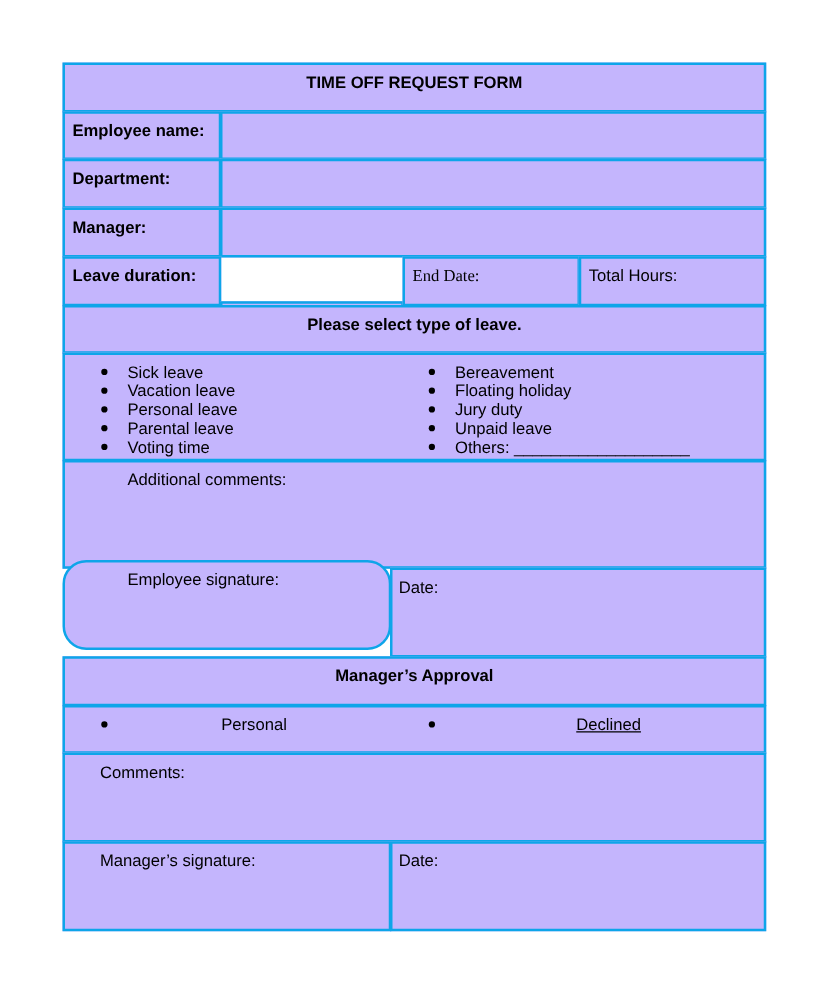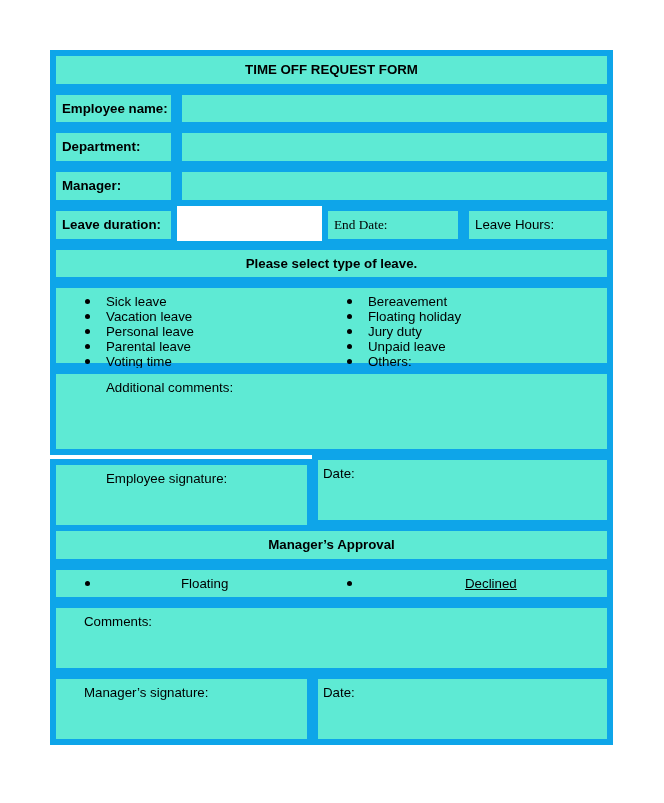--- a/index.html
+++ b/index.html
@@ -1,18 +1,18 @@
 <!DOCTYPE html>
 <html><head>
   <meta charset="utf-8">
   <style>
     html, body { margin: 0; padding: 0; background: #ffffff; }
     body { width: 664px; height: 803px; position: relative; overflow: hidden;
            font-family: "Liberation Sans", sans-serif; color: #000; font-size: 13.3px; }
-    .cell { position: absolute; box-sizing: border-box; border: 6px solid #0ea5e9; background: #5eead4; }
+    .cell { position: absolute; box-sizing: border-box; border: 2px solid #0ea5e9; background: #c4b5fd; }
     .txt { position: absolute; white-space: nowrap; line-height: 15px; }
     .b { font-weight: bold; }
     .center { left: 0; right: 0; text-align: center; }
     .bullet { position: absolute; width: 5px; height: 5px; border-radius: 50%; background: #000; }
     .list { position: absolute; margin: 0; padding: 0; list-style: none; }
     .list li { position: relative; height: 15px; line-height: 15px; padding-left: 22px; white-space: nowrap; }
     .list li .bullet { left: 1px; top: 5px; }
   </style>
 </head>
 <body>
@@ -47,21 +47,21 @@
   <div class="cell" style="left:50px; top:205px; width:127px; height:40px;">
     <span class="txt b" style="left:6px; top:6px;">Leave duration:</span>
   </div>
   <div class="cell" style="left:176px; top:205px; width:147px; height:40px;margin-top:36px;">
     <span class="txt" style="left:6px; top:6px;">Start Date:</span>
   </div>
   <div class="cell" style="left:322px; top:205px; width:142px; height:40px;">
     <span class="txt" style="left:6px; top:6px;font-family:Liberation Serif, serif;">End Date:</span>
   </div>
   <div class="cell" style="left:463px; top:205px; width:150px; height:40px;">
-    <span class="txt" style="left:6px; top:6px;">Leave Hours:</span>
+    <span class="txt" style="left:6px; top:6px;">Total Hours:</span>
   </div>
 
   <div class="cell" style="left:50px; top:244px; width:563px; height:39px;">
     <span class="txt b center" style="top:6px;">Please select type of leave.</span>
   </div>
 
   <div class="cell" style="left:50px; top:282px; width:563px; height:87px;">
     <ul class="list" style="left:28px; top:6px;">
       <li><span class="bullet"></span><span>Sick leave</span></li>
       <li><span class="bullet"></span><span>Vacation leave</span></li>
@@ -75,35 +75,35 @@
       <li><span class="bullet"></span><span>Jury duty</span></li>
       <li><span class="bullet"></span><span>Unpaid leave</span></li>
       <li><span class="bullet"></span><span>Others: ___________________</span></li>
     </ul>
   </div>
 
   <div class="cell" style="left:50px; top:368px; width:563px; height:87px;">
     <span class="txt" style="left:50px; top:6px;">Additional comments:</span>
   </div>
 
-  <div class="cell" style="left:50px; top:459px; width:263px; height:72px;">
+  <div class="cell" style="left:50px; top:448px; width:263px; height:72px;border-radius:19px;">
     <span class="txt" style="left:50px; top:6px;">Employee signature:</span>
   </div>
   <div class="cell" style="left:312px; top:454px; width:301px; height:72px;">
     <span class="txt" style="left:5px; top:6px;">Date:</span>
   </div>
 
   <div class="cell" style="left:50px; top:525px; width:563px; height:40px;">
     <span class="txt b center" style="top:6px;">Manager’s Approval</span>
   </div>
 
   <div class="cell" style="left:50px; top:564px; width:563px; height:39px;">
     <div style="position:absolute; left:0; top:0; width:262px; height:37px;">
       <span class="bullet" style="left:29px; top:11px;"></span>
-      <span class="txt" style="left:125px; top:6px;">Floating</span>
+      <span class="txt" style="left:125px; top:6px;">Personal</span>
     </div>
     <div style="position:absolute; left:262px; top:0; width:299px; height:37px;">
       <span class="bullet" style="left:29px; top:11px;"></span>
       <span class="txt" style="left:147px; top:6px;text-decoration:underline;">Declined</span>
     </div>
   </div>
 
   <div class="cell" style="left:50px; top:602px; width:563px; height:72px;">
     <span class="txt" style="left:28px; top:6px;">Comments:</span>
   </div>

